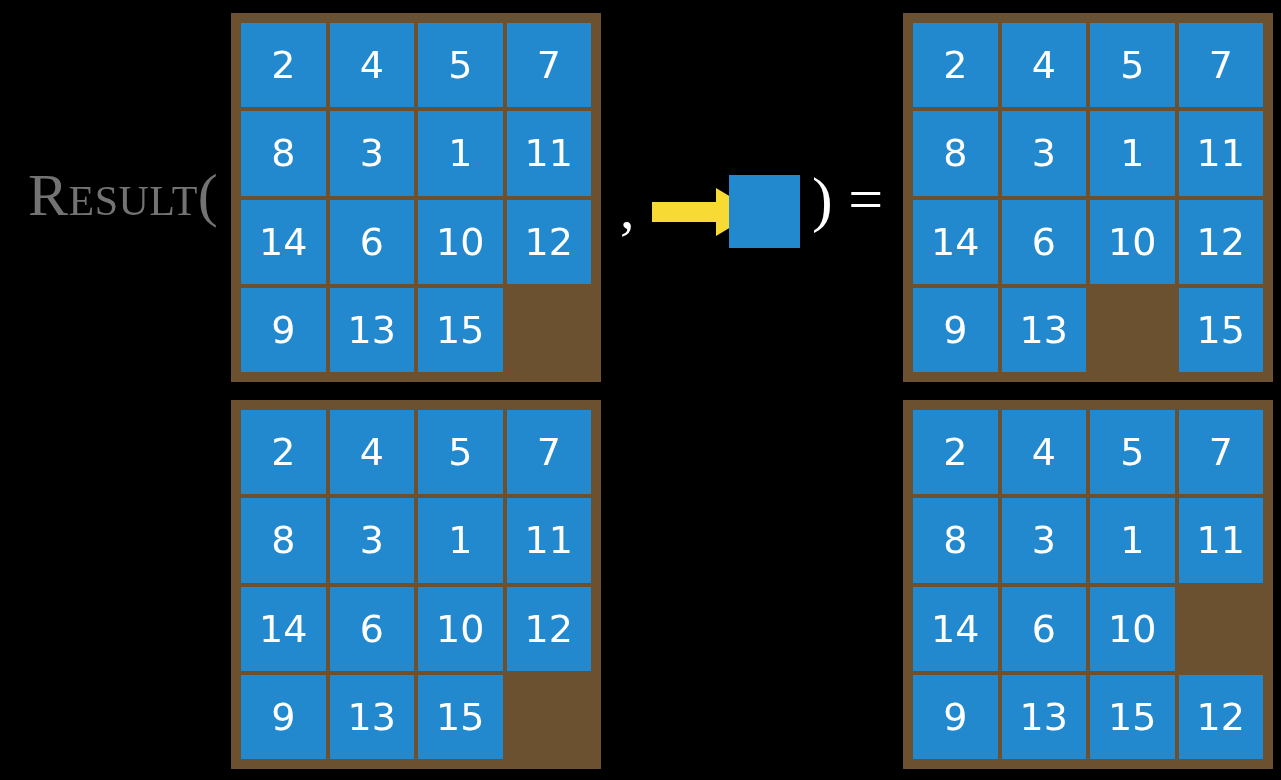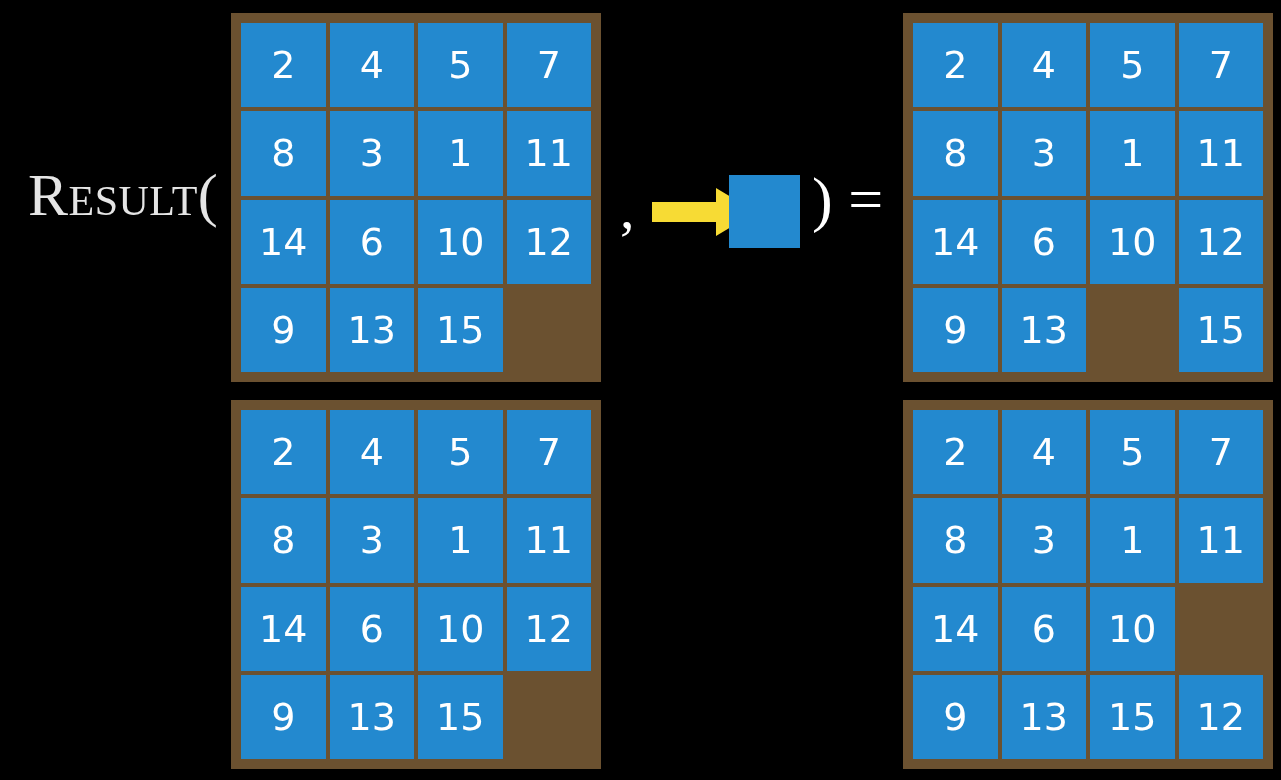--- a/index.html
+++ b/index.html
@@ -20,21 +20,21 @@
     left: 0;
     width: 1281px;
     height: 390px;
   }
   #row-1 { top: 0px; }
   #row-2 { top: 390px; }
 
   
   .result-label {
     position: absolute;
-    color: #e5e5e5;
+    color: #737373;
     font-family: "Liberation Serif", "DejaVu Serif", serif;
     font-variant: small-caps;
     font-size: 60px;
     line-height: 1;
     white-space: nowrap;
     letter-spacing: 0.5px;
   }
   #row-1 .result-label { left: 28px; top: 165px; }
 
   

